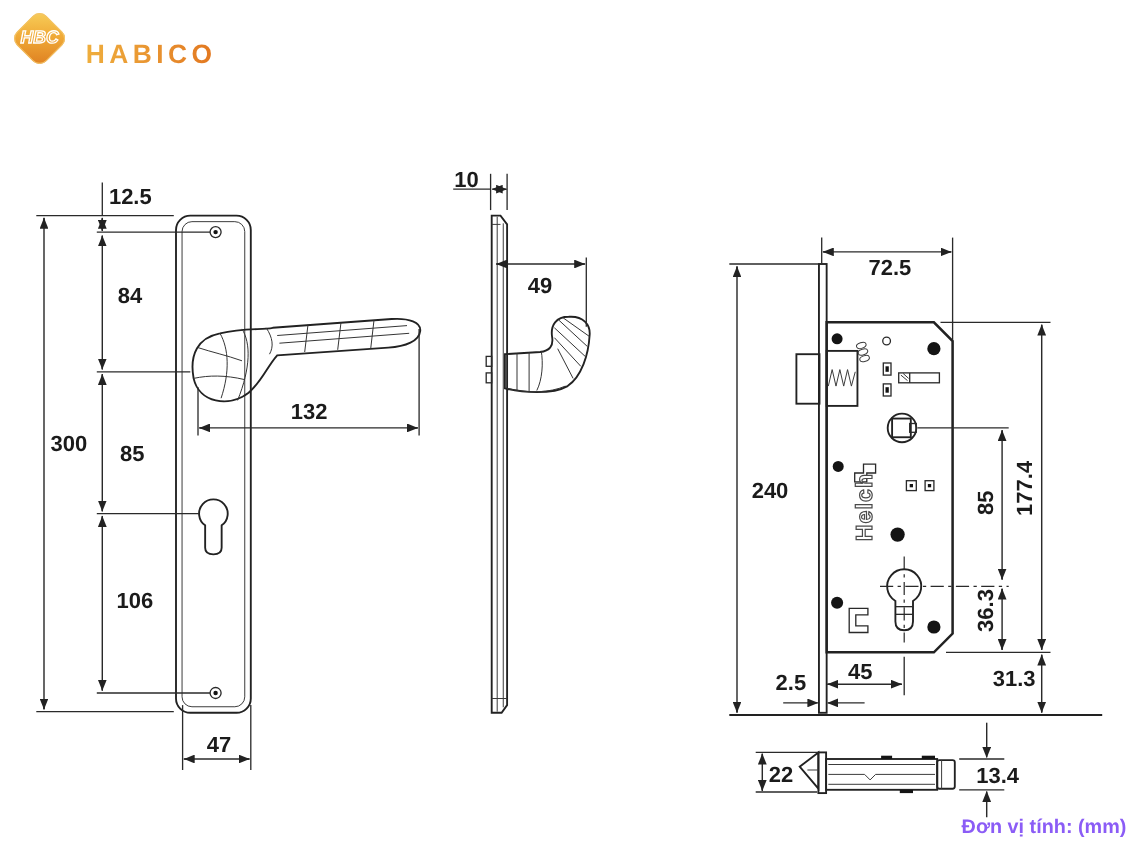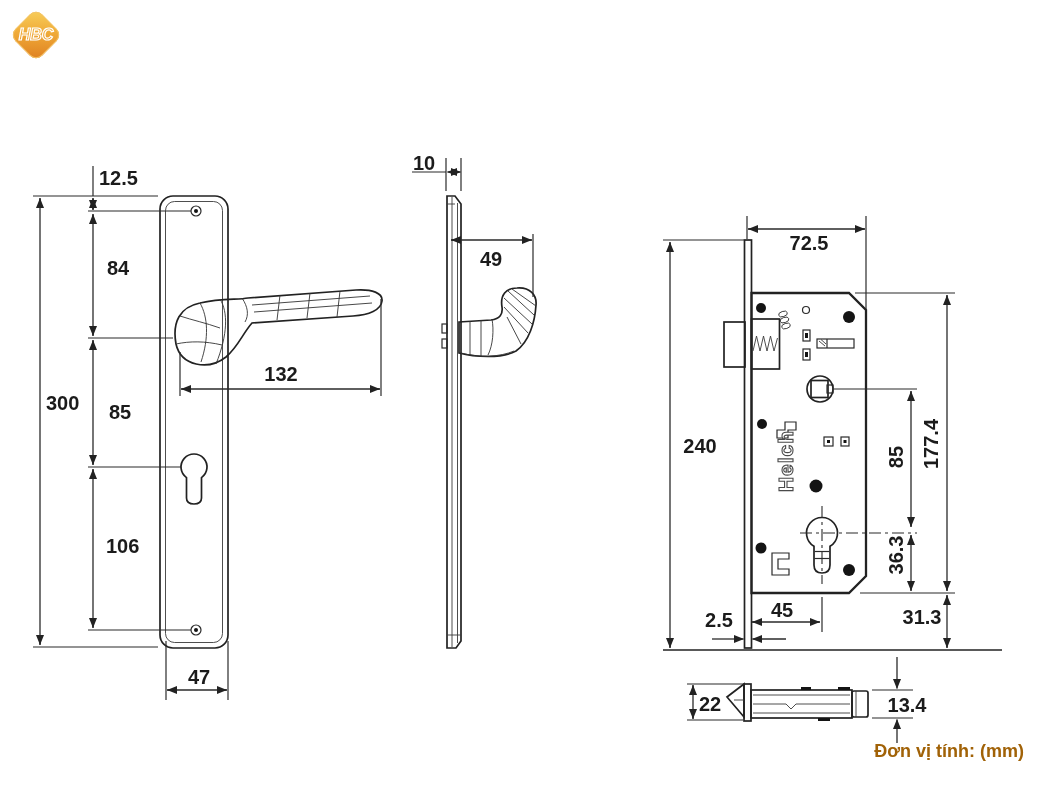--- a/index.html
+++ b/index.html
@@ -23,31 +23,32 @@
   svg text{font-family:"Liberation Sans", sans-serif;font-size:20px;font-weight:700;fill:#1b1b1b;}
   .thin{stroke:#2a2a2a;stroke-width:1.2;fill:none;}
   .dim{stroke:#2a2a2a;stroke-width:1.3;fill:none;}
   .edge{stroke:#222222;stroke-width:1.7;fill:none;}
   .edge2{stroke:#222222;stroke-width:2.3;fill:none;}
   .lite{stroke:#3a3a3a;stroke-width:0.9;fill:none;}
   .mesh{stroke:#333333;stroke-width:0.9;fill:none;}
   .fillb{fill:#141414;stroke:none;}
   .white{fill:#ffffff;}
   .cl{stroke:#2a2a2a;stroke-width:1.1;fill:none;stroke-dasharray:12 4 3 4;}
-  .unit{position:absolute;top:741px;right:20px;font-size:18px;font-weight:600;color:#a16207;
+  .unit{position:absolute;top:741px;right:20px;font-size:18px;font-weight:600;color:#8b5cf6;
         font-family:"Liberation Sans", sans-serif;}
 </style>
 </head>
 <body>
 
 <div class="hdr">
   <div class="logo">
     <div class="diamond"></div>
     <span class="mono">HBC</span>
   </div>
+  <div class="brandname">HABICO</div>
 </div>
 
 <svg width="1044" height="788" viewBox="0 0 1044 788">
   <defs>
     <marker id="aE" viewBox="0 0 10 8" refX="9.5" refY="4" markerWidth="10" markerHeight="8" orient="auto" markerUnits="userSpaceOnUse">
       <path d="M0,0 L10,4 L0,8 Z" fill="#222"></path>
     </marker>
   </defs>
 
   <g>

